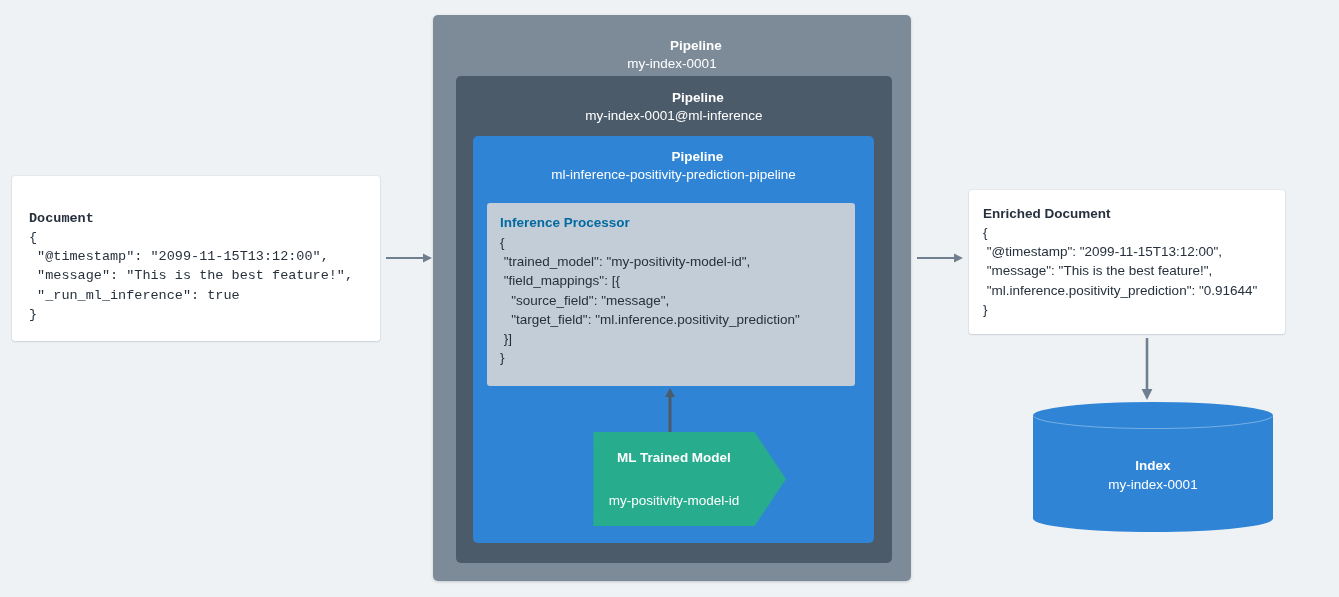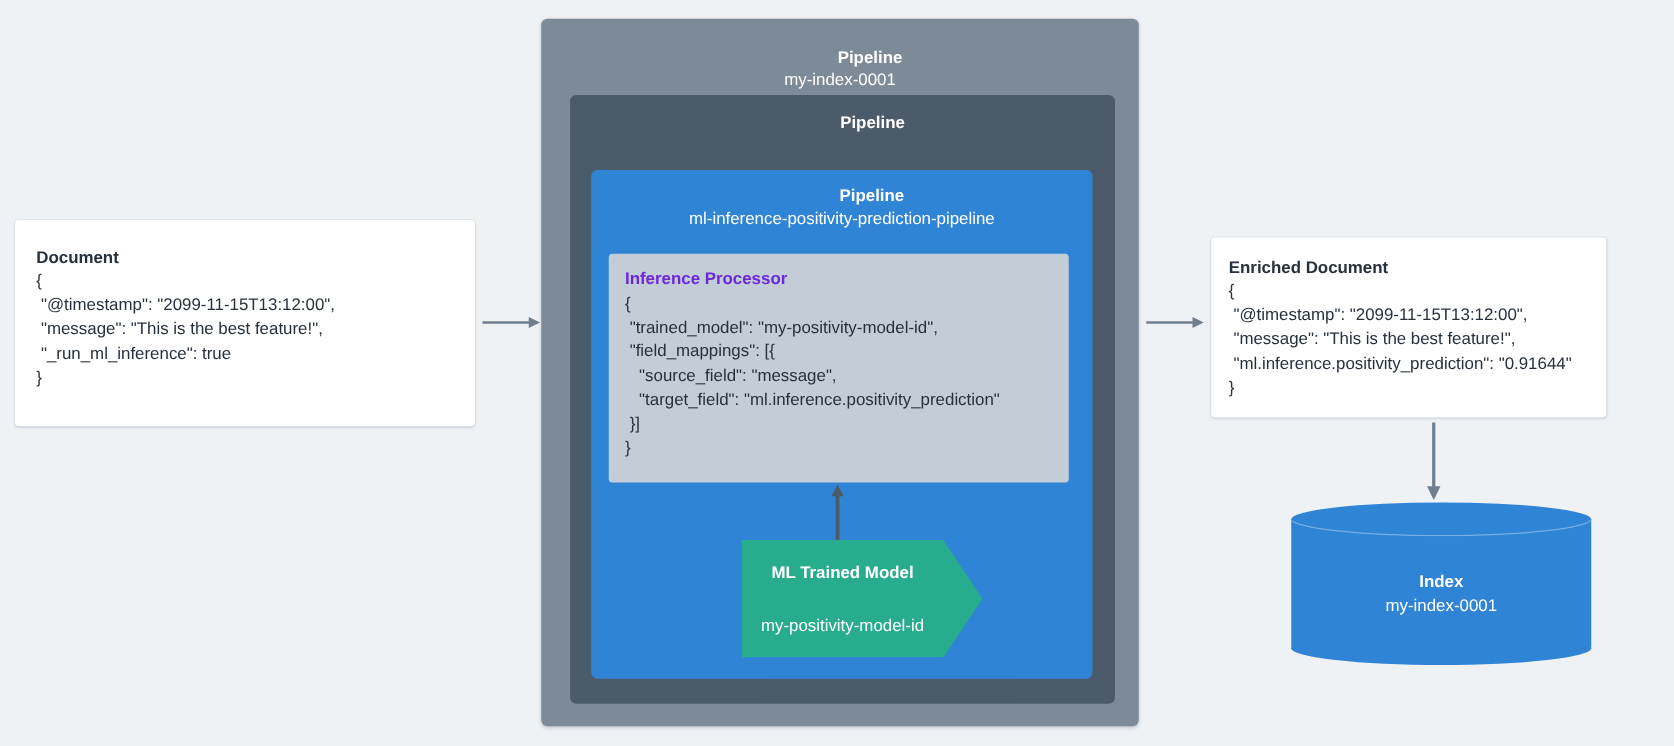--- a/index.html
+++ b/index.html
@@ -75,21 +75,21 @@
   .proc {
     position: absolute;
     background: #c2cdd8;
     border-radius: 3px;
     box-sizing: border-box;
     padding: 10px 13px;
   }
   .proc-title {
     font-weight: bold;
     font-size: 13.5px;
-    color: #6d28d9;
+    color: #0369a1;
     line-height: 20px;
     white-space: pre;
   }
   .proc-line {
     font-size: 13.5px;
     color: #27313d;
     line-height: 19.2px;
     white-space: pre;
   }
 
@@ -148,21 +148,21 @@
   
   .arrow { position: absolute; }
   .arrow svg { display: block; overflow: visible; }
 </style>
 </head>
 <body>
 
 <div id="canvas">
 
   <div class="doc-card" style="left:12px; top:176px; width:368px; height:165px;">
-    <div style="position:absolute; left:17px; top:20px; right:10px;">
+    <div style="position:absolute; left:17px; top:33px; right:10px;font-family:Liberation Mono, monospace;">
       <div class="doc-title">Document</div>
       <div class="doc-line">{</div>
       <div class="doc-line"> "@timestamp": "2099-11-15T13:12:00",</div>
       <div class="doc-line"> "message": "This is the best feature!",</div>
       <div class="doc-line"> "_run_ml_inference": true</div>
       <div class="doc-line">}</div>
     </div>
   </div>
 
   <div class="arrow" style="left:386px; top:251px; width:48px; height:14px;">
@@ -175,20 +175,21 @@
   <div class="pipe pipe-outer" style="left:433px; top:15px; width:478px; height:566px;">
     <div class="pipe-head" style="top:22px;">
       <span class="k">Pipeline</span>
       <span class="v">my-index-0001</span>
     </div>
   </div>
 
   <div class="pipe pipe-mid" style="left:456px; top:76px; width:436px; height:487px;">
     <div class="pipe-head" style="top:13px;">
       <span class="k">Pipeline</span>
+      <span class="v">my-index-0001@ml-inference</span>
     </div>
   </div>
 
   <div class="pipe pipe-inner" style="left:473px; top:136px; width:401px; height:407px;">
     <div class="pipe-head" style="top:12px;">
       <span class="k">Pipeline</span>
       <span class="v">ml-inference-positivity-prediction-pipeline</span>
     </div>
   </div>
 

